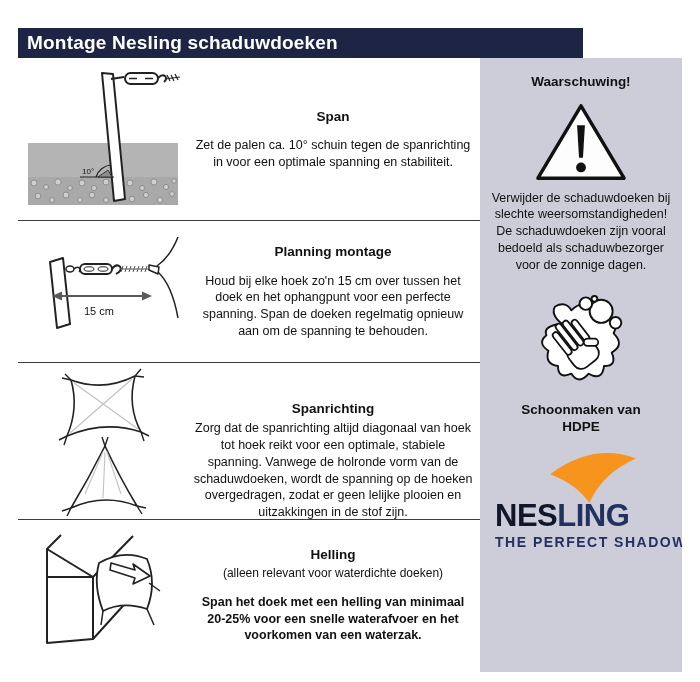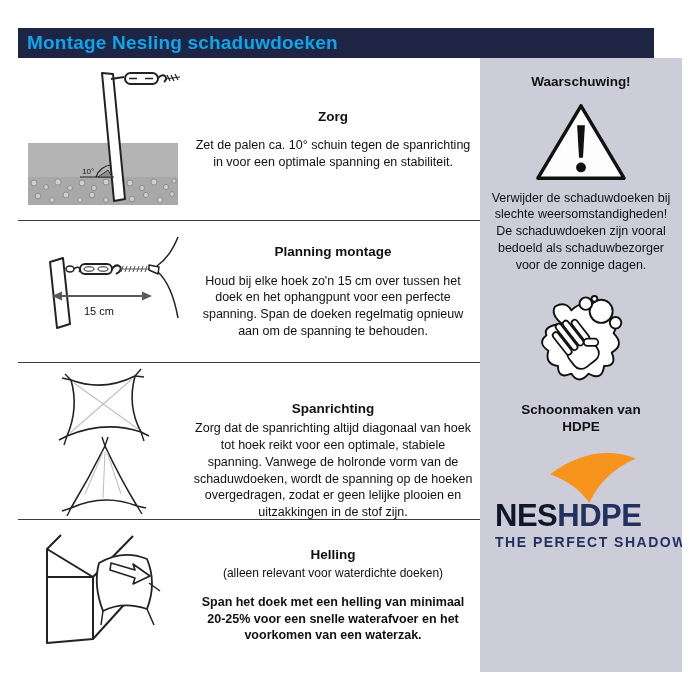--- a/index.html
+++ b/index.html
@@ -2,22 +2,22 @@
 <html><head>
 <meta charset="utf-8">
 <style>
   html,body{margin:0;padding:0;background:#fff;}
   body{
     width:700px;height:682px;position:relative;overflow:hidden;
     font-family:"Liberation Sans", sans-serif;color:#111;
   }
   
   .titlebar{
-    position:absolute;left:18px;top:28px;width:636px;height:30px;
-    background:#1e2444;color:#0ea5e9;font-weight:bold;font-size:19px;
+    position:absolute;left:18px;top:28px;width:565px;height:30px;
+    background:#1e2444;color:#ffffff;font-weight:bold;font-size:19px;
     line-height:30px;padding-left:9px;box-sizing:border-box;letter-spacing:.2px;
   }
   
   .leftcol{position:absolute;left:18px;top:58px;width:462px;}
   .section{display:flex;align-items:center;box-sizing:border-box;}
   .section.divided{border-bottom:1px solid #3c3c3c;}
   .s1{height:163px}.s2{height:142px}.s3{height:157px}.s4{height:150px}
   .illus{flex:0 0 168px;display:flex;justify-content:center;align-items:center;}
   .sec-text{flex:1;text-align:center;font-size:12.5px;line-height:1.34;padding:0 6px;}
   .sec-title{font-weight:bold;font-size:13.5px;margin-bottom:11px;}
@@ -86,21 +86,21 @@
         <path d="M136,11 c6,-6 11,0 6,4" fill="none" stroke="#222" stroke-width="2"></path>
         <line x1="143" y1="12" x2="158" y2="10" stroke="#222" stroke-width="1"></line>
         <path d="M145,8 l3,6 M149,8 l3,6 M153,7 l3,6" stroke="#222" stroke-width="1.2" fill="none"></path>
         <line x1="58" y1="110" x2="92" y2="110" stroke="#222" stroke-width="1.2"></line>
         <path d="M74,110 A17,17 0 0 1 89,98" fill="none" stroke="#222" stroke-width="1.2"></path>
         <polygon points="76,110 86,103 90,110" fill="#8d8d8d" stroke="#222" stroke-width="0.8"></polygon>
         <text x="60" y="107" font-size="8">10°</text>
       </svg>
     </div>
     <div class="sec-text">
-      <div class="sec-title">Zorg</div>
+      <div class="sec-title">Span</div>
       <div class="sec-body" style="max-width:300px;margin:0 auto;">Zet de palen ca. 10° schuin tegen de spanrichting in voor een optimale spanning en stabiliteit.</div>
     </div>
   </div>
 
   <div class="section divided s2">
     <div class="illus">
       <svg width="158" height="116" viewBox="0 0 158 116">
         <polygon points="27,28 40,24 47,90 34,94" fill="#fff" stroke="#222" stroke-width="2" stroke-linejoin="round"></polygon>
         <ellipse cx="47" cy="35" rx="4" ry="3" fill="none" stroke="#222" stroke-width="1.5"></ellipse>
         <path d="M51,35 c4,-4 8,0 5,3" fill="none" stroke="#222" stroke-width="1.5"></path>
@@ -215,17 +215,17 @@
     </svg>
   </div>
 
   <div class="clean-title">Schoonmaken van HDPE</div>
 
 
   <div class="logo">
     <svg class="logo-sail" width="92" height="54" viewBox="0 0 96 58">
       <path d="M2,26 Q48,-8 94,9 Q58,25 44,57 Q31,37 2,26 Z" fill="#f7941e"></path>
     </svg>
-    <div class="logo-name"><span class="nes">NES</span><span class="ling">HDPE</span></div>
+    <div class="logo-name"><span class="nes">NES</span><span class="ling">LING</span></div>
     <div class="logo-tagline">THE PERFECT SHADOW</div>
   </div>
 
 </div>
 
 </body></html>

